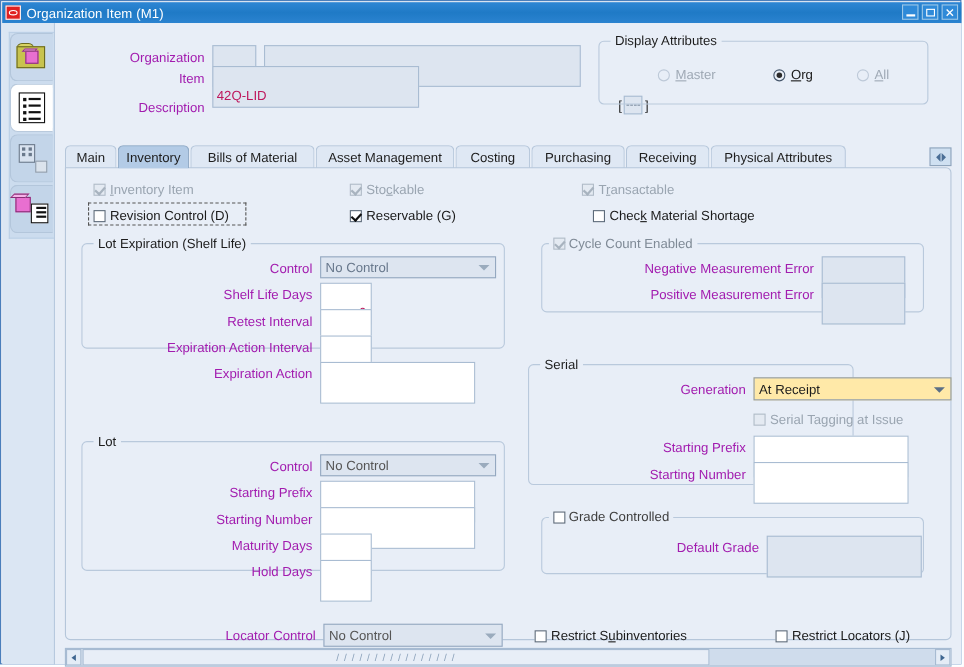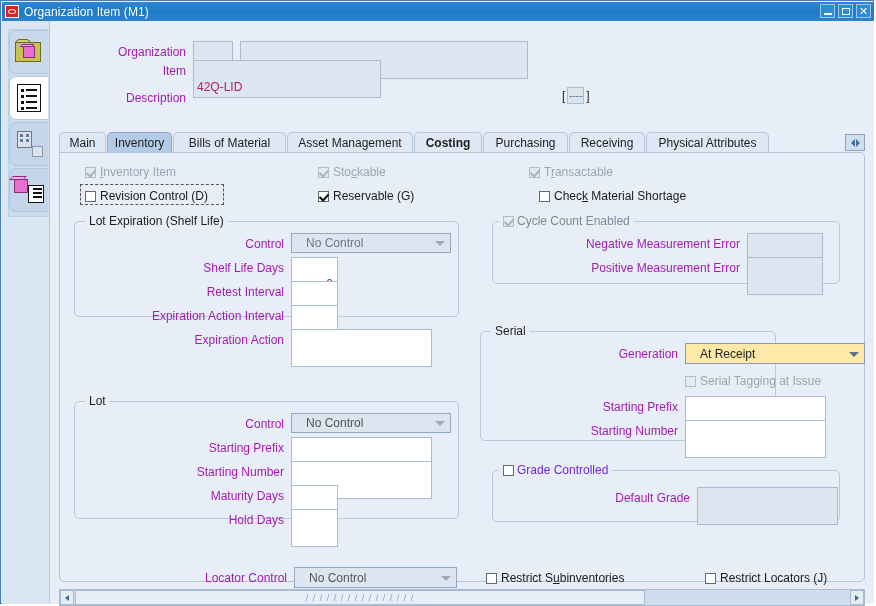--- a/index.html
+++ b/index.html
@@ -236,21 +236,21 @@
   .cbrow { position: absolute; display: flex; align-items: center; gap: 4px; font-size: 12px; white-space: nowrap; }
   .cbrow.dim { color: #9aa5b1; }
   .cbrow u { text-decoration: underline; }
 
   
   .combo {
     position: absolute; box-sizing: border-box;
     background: #dde5f0; border: 1px solid #94a8c0;
     display: flex; align-items: center;
     font-size: 12px; color: #303030;
-    padding-left: 14px;
+    padding-left: 4px;
   }
   .combo.hl { background: #ffe9a8; border-color: #8c9aab; color: #1d1d1d; }
   .combo .arrow {
     position: absolute; right: 5px; top: 50%;
     width: 0; height: 0; margin-top: -2px;
     border-left: 5px solid transparent;
     border-right: 5px solid transparent;
     border-top: 5px solid #5b6f86;
   }
   .combo.hl .arrow { border-top-color: #5b6f86; }
@@ -422,27 +422,36 @@
     <div class="fld-label" style="left:0px;top:70px;width:136px;">Description</div>
 
     <div id="descr-lov" style="left:512px;top:66px;">
       <div class="brackets">
         <span>[</span>
         <span class="mini">----</span>
         <span>]</span>
       </div>
     </div>
 
+    <div class="groupbox" style="left:494px;top:16px;width:300px;height:58px;">
+      <div class="gb-title">Display Attributes</div>
+      <div class="radio off" style="left:53px;top:25px;"></div>
+      <div class="radio-label dim" style="left:69px;top:23px;"><u>M</u>aster</div>
+      <div class="radio on" style="left:158px;top:25px;"></div>
+      <div class="radio-label" style="left:174px;top:23px;"><u>O</u>rg</div>
+      <div class="radio off" style="left:234px;top:25px;"></div>
+      <div class="radio-label dim" style="left:250px;top:23px;"><u>A</u>ll</div>
+    </div>
 
     <div id="tabstrip">
       <div class="tab" style="left:0px;width:47px;">Main</div>
       <div class="tab active" style="left:48px;width:65px;">Inventory</div>
       <div class="tab" style="left:228px;width:126px;">Asset Management</div>
       <div class="tab" style="left:114px;width:113px;">Bills of Material</div>
-      <div class="tab" style="left:355px;width:68px;font-weight:bold;">Costing</div>
+      <div class="tab" style="left:355px;width:68px;">Costing</div>
       <div class="tab" style="left:424px;width:85px;">Purchasing</div>
       <div class="tab" style="left:510px;width:76px;">Receiving</div>
       <div class="tab" style="left:587px;width:123px;">Physical Attributes</div>
       <div id="tab-nav">
         <span class="la"></span>
         <span class="ra"></span>
       </div>
     </div>
 
     <div id="tabpanel">
@@ -546,21 +555,21 @@
         <div class="fld-label" style="left:0px;top:68px;width:197px;">Starting Prefix</div>
         <div class="txtbox white" style="left:204px;top:64px;width:141px;height:20px;"></div>
 
         <div class="fld-label" style="left:0px;top:92px;width:197px;">Starting Number</div>
         <div class="txtbox white" style="left:204px;top:88px;width:141px;height:20px;"></div>
       </div>
 
       <div class="groupbox" style="left:432px;top:317px;width:348px;height:52px;">
         <div class="gb-title withcb">
           <span class="cb"></span>
-          <span style="color:#6d28d9;">Grade Controlled</span>
+          <span style="color:#404040;">Grade Controlled</span>
         </div>
         <div class="fld-label" style="left:0px;top:20px;width:197px;">Default Grade</div>
         <div class="txtbox" style="left:204px;top:16px;width:141px;height:20px;"></div>
       </div>
 
       <div class="fld-label" style="left:0px;top:418px;width:227px;">Locator Control</div>
       <div class="combo light" style="left:234px;top:414px;width:163px;height:21px;">
         <span style="color:#555;">No Control</span>
         <span class="arrow"></span>
       </div>

